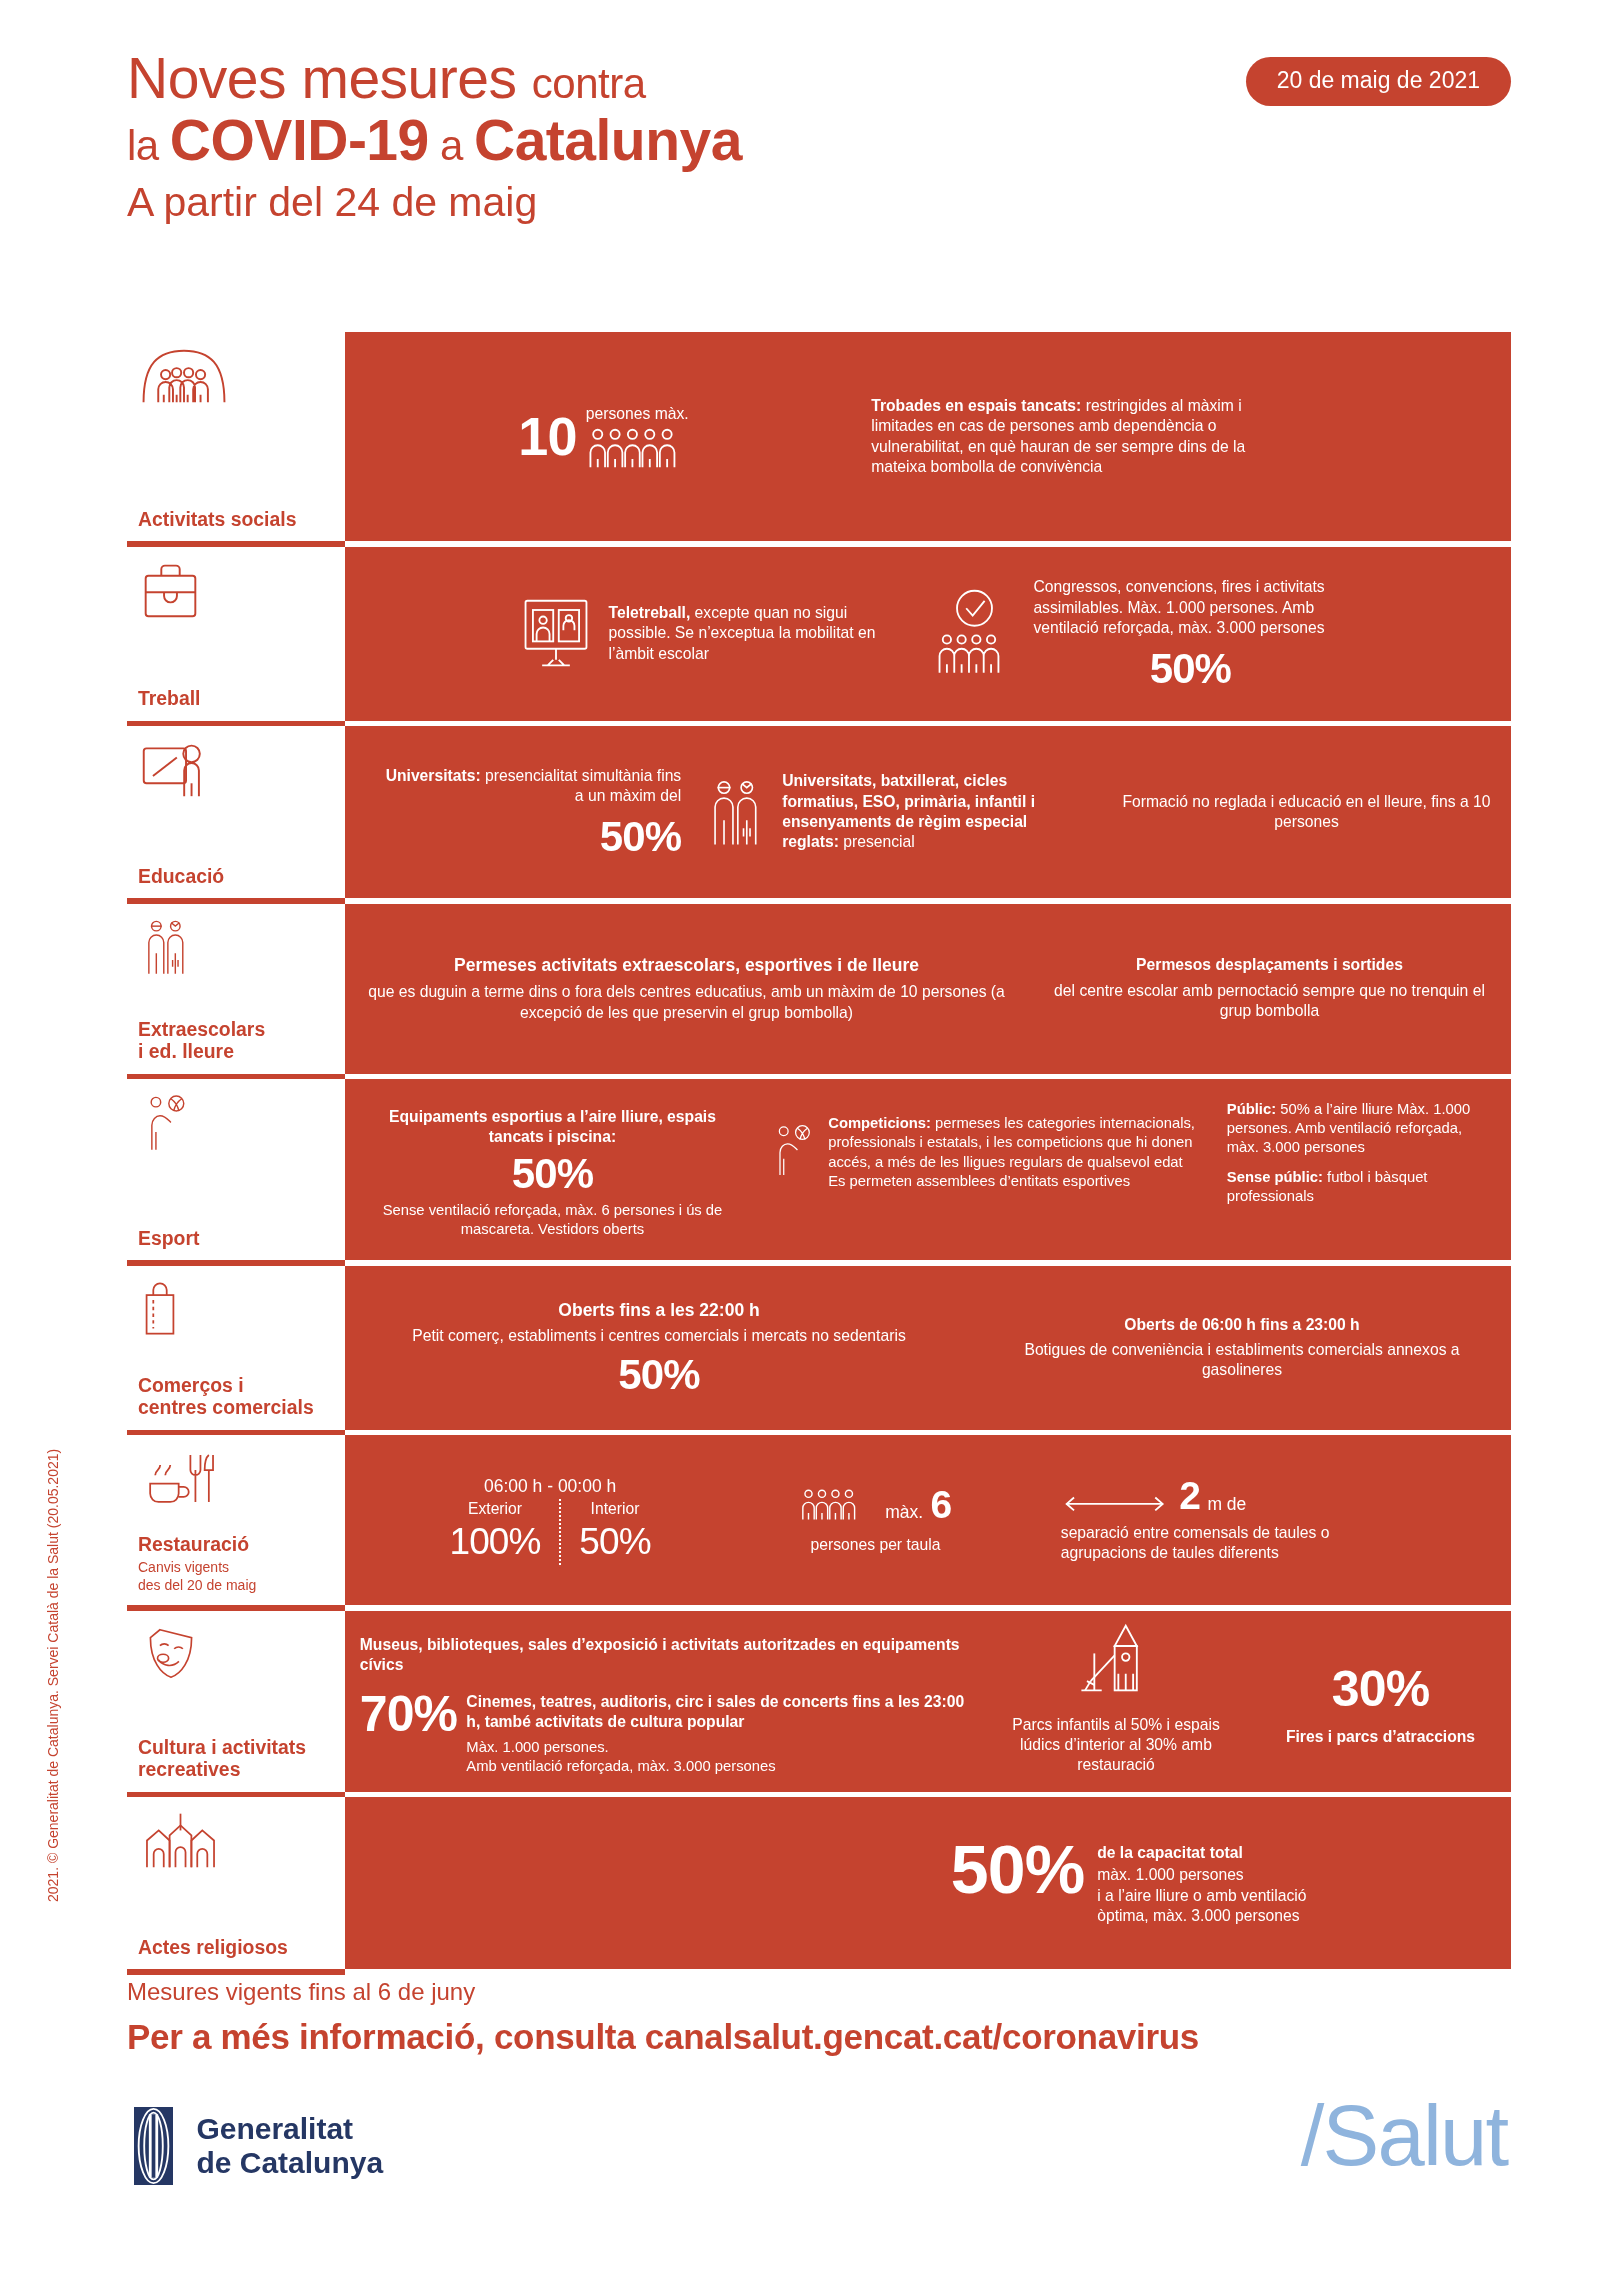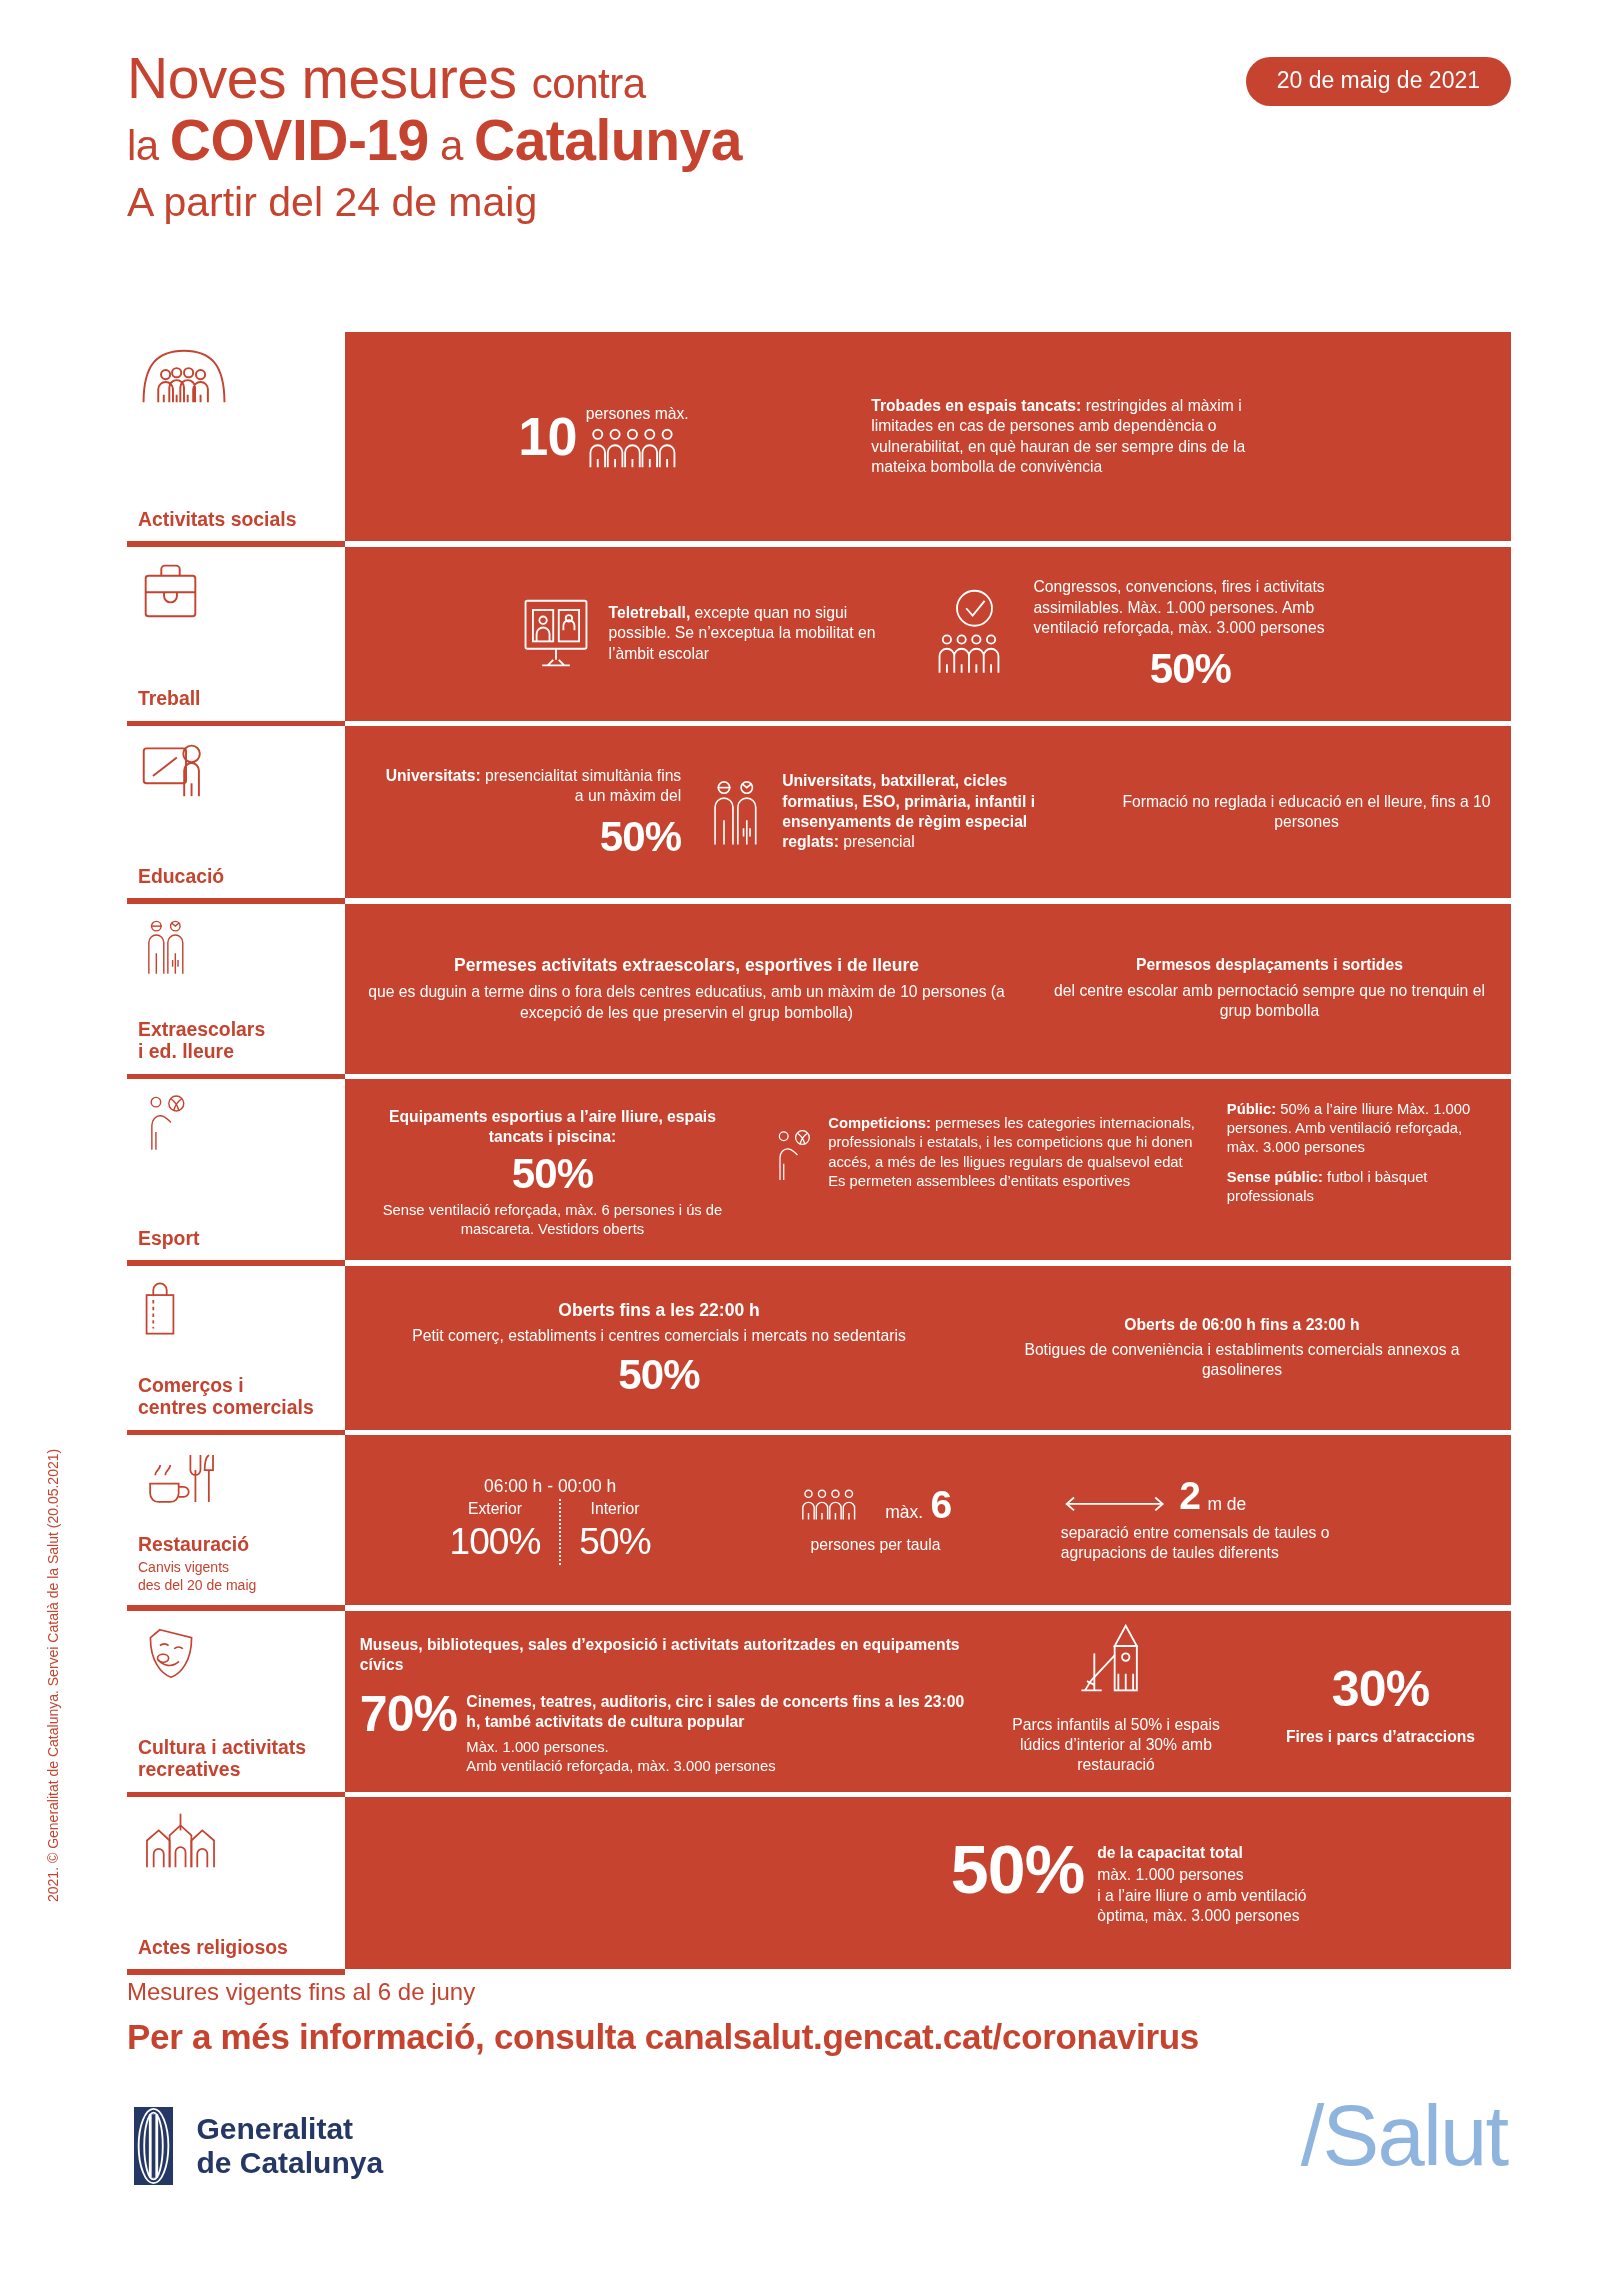--- a/index.html
+++ b/index.html
@@ -286,21 +286,21 @@
         </div>
         <div class="cat-label">Esport</div>
       </div>
       <div class="body">
         <div class="cells" style="align-items:flex-start;padding-top:7.4px;">
           <div class="cell ctr" style="flex:0 0 415px;">
             <div class="t17 b">Equipaments esportius a l’aire lliure, espais tancats i piscina:</div>
             <div class="big" style="margin:5.5px 0 5.5px;">50%</div>
             <div class="t16">Sense ventilació reforçada, màx. 6 persones i ús de mascareta. Vestidors oberts</div>
           </div>
-          <div class="cell" style="flex:0 0 452px;display:flex;align-items:flex-end;gap:11px;padding-top:20px;">
+          <div class="cell" style="flex:0 0 452px;display:flex;align-items:flex-start;gap:11px;padding-top:20px;">
             <svg width="54" height="72" viewBox="0 0 68 84">
                 <g class="icw">
                   <circle cx="14" cy="12" r="7"></circle>
                   <circle cx="44" cy="14" r="11"></circle>
                   <path d="M36 7c6 4 10 10 12 18 M52 7c-6 4-10 10-12 18"></path>
                   <path d="M8 82V46c0-8 6-14 12-14 8 0 12 6 16 10"></path>
                   <path d="M14 82V56"></path>
                 </g>
               </svg>
             <div class="t16" style="max-width:369px;"><span class="b">Competicions:</span><span style="white-space:pre-line;"> permeses les categories internacionals, professionals i estatals, i les competicions que hi donen accés, a més de les lligues regulars de qualsevol edat

